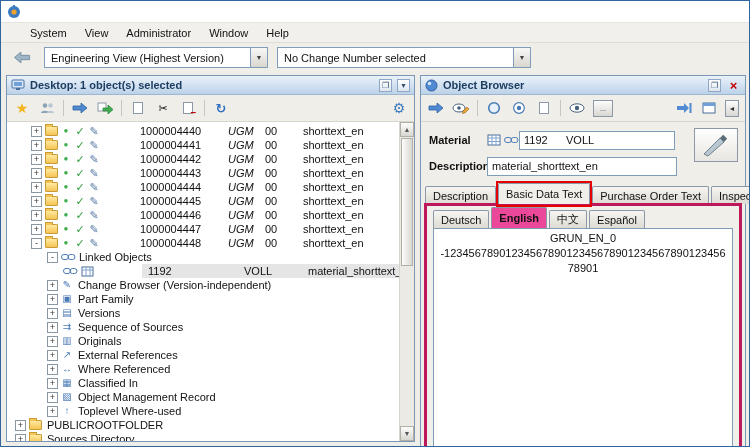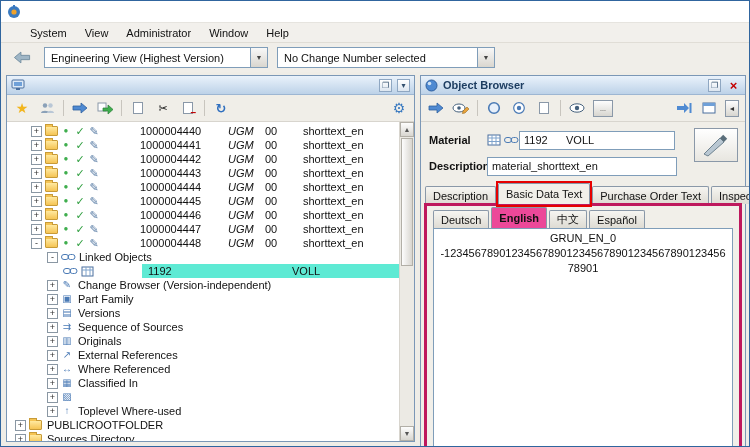--- a/index.html
+++ b/index.html
@@ -13,21 +13,21 @@
 
   
   .titlebar { height:22px; background:#ffffff; display:flex; align-items:center; gap:6px; padding:0 6px; border-bottom:1px solid #e6e4df; }
   .menubar { height:20px; display:flex; align-items:flex-end; background:#f2f0ec; padding:0 20px; border-bottom:1px solid #e0ddd6; }
   .menu-item { padding:3px 9px; cursor:default; }
   .main-toolbar { height:29px; display:flex; align-items:center; gap:9px; padding:0 8px; background:#f0eee9; }
   .nav-back { width:26px; height:22px; display:flex; align-items:center; justify-content:center; }
   .combo { height:21px; background:#fff; border:1px solid #7f9db9; display:flex; align-items:center; }
   .combo .txt { padding:0 6px; flex:1; white-space:nowrap; overflow:hidden; }
   .combo .dd { width:17px; height:100%; background:linear-gradient(#f8f8f8,#d9d6cf); border-left:1px solid #7f9db9; display:flex; align-items:center; justify-content:center; font-size:7px; color:#444; }
-  .combo1 { width:224px; } .combo2 { width:218px; }
+  .combo1 { width:224px; } .combo2 { width:254px; }
 
   
   .panel { position:absolute; border:1px solid #7b97b6; background:#f0eee8; display:flex; flex-direction:column; }
   #desktop-panel { left:5px; top:74px; width:409px; height:367px; }
   #browser-panel { left:419px; top:74px; width:326px; height:444px; }
   .panel-title { height:19px; flex:0 0 19px; background:linear-gradient(#eaf2fb,#bdd2e8); display:flex; align-items:center; gap:5px; padding:0 4px; font-weight:bold; color:#1d3d61; border-bottom:1px solid #9db6d2; }
   .panel-title .spacer, .pt-spacer { flex:1; }
   .mini-btn { width:13px; height:13px; border:1px solid #8fa7c2; background:linear-gradient(#ffffff,#dde6f0); display:flex; align-items:center; justify-content:center; font-size:8px; color:#33506e; }
   .close-btn { width:15px; height:14px; display:flex; align-items:center; justify-content:center; color:#c40000; font-weight:bold; font-size:13px; }
   .panel-toolbar { height:27px; flex:0 0 27px; display:flex; align-items:center; gap:7px; padding:0 6px; border-bottom:1px solid #d8d5ce; }
@@ -47,21 +47,21 @@
   .tree-rows { flex:1; padding-top:2px; overflow:hidden; }
   .trow { height:14px; display:flex; align-items:center; white-space:nowrap; }
   .exp { width:11px; height:11px; flex:0 0 11px; border:1px solid #8a97a3; background:#fff; font-size:9px; line-height:9px; text-align:center; color:#333; margin-right:3px; }
   .ind1 { padding-left:24px; } .ind2 { padding-left:40px; } .ind3 { padding-left:56px; } .ind0 { padding-left:8px; }
   .ic-folder { width:13px; height:10px; flex:0 0 13px; background:linear-gradient(#ffe9a0,#f5c454); border:1px solid #c89b37; border-radius:1px; position:relative; margin:0 2px 0 0; }
   .ic-folder::before { content:""; position:absolute; top:-3px; left:-1px; width:6px; height:2px; background:#f5c454; border:1px solid #c89b37; border-bottom:none; }
   .ic-doc { width:10px; height:12px; flex:0 0 10px; background:#fff; border:1px solid #8a98a8; position:relative; }
   .ic-doc.minus::after { content:"–"; position:absolute; right:-4px; bottom:-5px; color:#c00000; font-weight:bold; font-size:10px; }
   .trow .g { margin-right:2px; width:12px; text-align:center; }
   .c-id { margin-left:38px; width:88px; } .c-type { width:37px;font-style:italic; } .c-ver { width:38px; } .c-desc { flex:1; }
-  .hl { flex:1; align-self:stretch; display:flex; align-items:center; background:#5eead4; margin-left:48px; padding-left:6px;gap:48px; }
+  .hl { flex:1; align-self:stretch; display:flex; align-items:center; background:#e5e5e5; margin-left:48px; padding-left:6px; }
   .c2-id { width:96px; } .c2-type { width:64px; }
   .nlabel { margin-left:3px; }
 
   
   .vscroll { width:15px; flex:0 0 15px; border-left:1px solid #d8d5ce; background:#eceae4; display:flex; flex-direction:column; }
   .sbtn { height:15px; flex:0 0 15px; background:linear-gradient(#fdfdfd,#d8d6d0); border:1px solid #b2afa7; font-size:7px; color:#555; display:flex; align-items:center; justify-content:center; }
   .sthumb { height:128px; margin:1px; background:linear-gradient(90deg,#fdfdfd,#d8d6d0); border:1px solid #b2afa7; }
   .strack { flex:1; }
 
   
@@ -127,20 +127,21 @@
 
   <div class="panel" id="desktop-panel">
     <div class="panel-title">
       <span>
         <svg width="14" height="12">
             <rect x="1" y="1" width="12" height="8" rx="1" fill="#dce9f7" stroke="#4a6f9e"></rect>
             <rect x="3" y="3" width="8" height="4" fill="#6fa0d8"></rect>
             <rect x="5" y="9" width="4" height="2" fill="#4a6f9e"></rect>
           </svg>
       </span>
+      <span>Desktop: 1 object(s) selected</span>
       <span class="pt-spacer"></span>
       <span class="mini-btn">❐</span>
       <span class="mini-btn">▾</span>
     </div>
 
     <div class="panel-toolbar">
       <span class="tbtn">
           <span class="g g-gold">★</span>
         </span>
       <span class="tbtn">
@@ -353,20 +354,21 @@
           <span class="nlabel">Where Referenced</span>
         </div>
         <div class="trow ind2">
           <span class="exp">+</span>
           <span class="g g-node">▦</span>
           <span class="nlabel">Classified In</span>
         </div>
         <div class="trow ind2">
           <span class="exp">+</span>
           <span class="g g-node">▧</span>
+          <span class="nlabel">Object Management Record</span>
         </div>
         <div class="trow ind2">
           <span class="exp">+</span>
           <span class="g g-node">↑</span>
           <span class="nlabel">Toplevel Where-used</span>
         </div>
 
         <div class="trow ind0">
           <span class="exp">+</span>
           <span class="ic-folder"></span>

